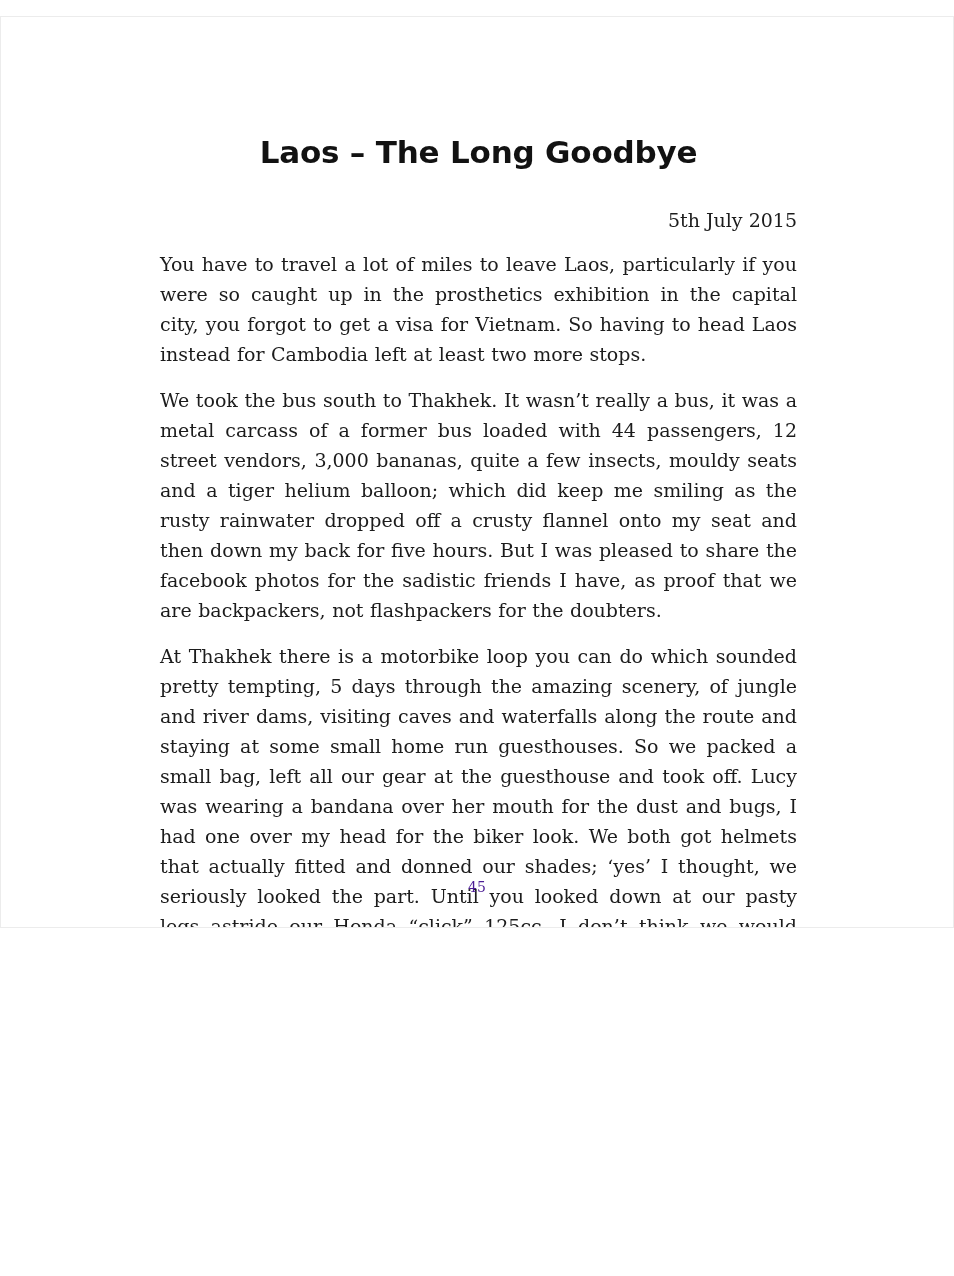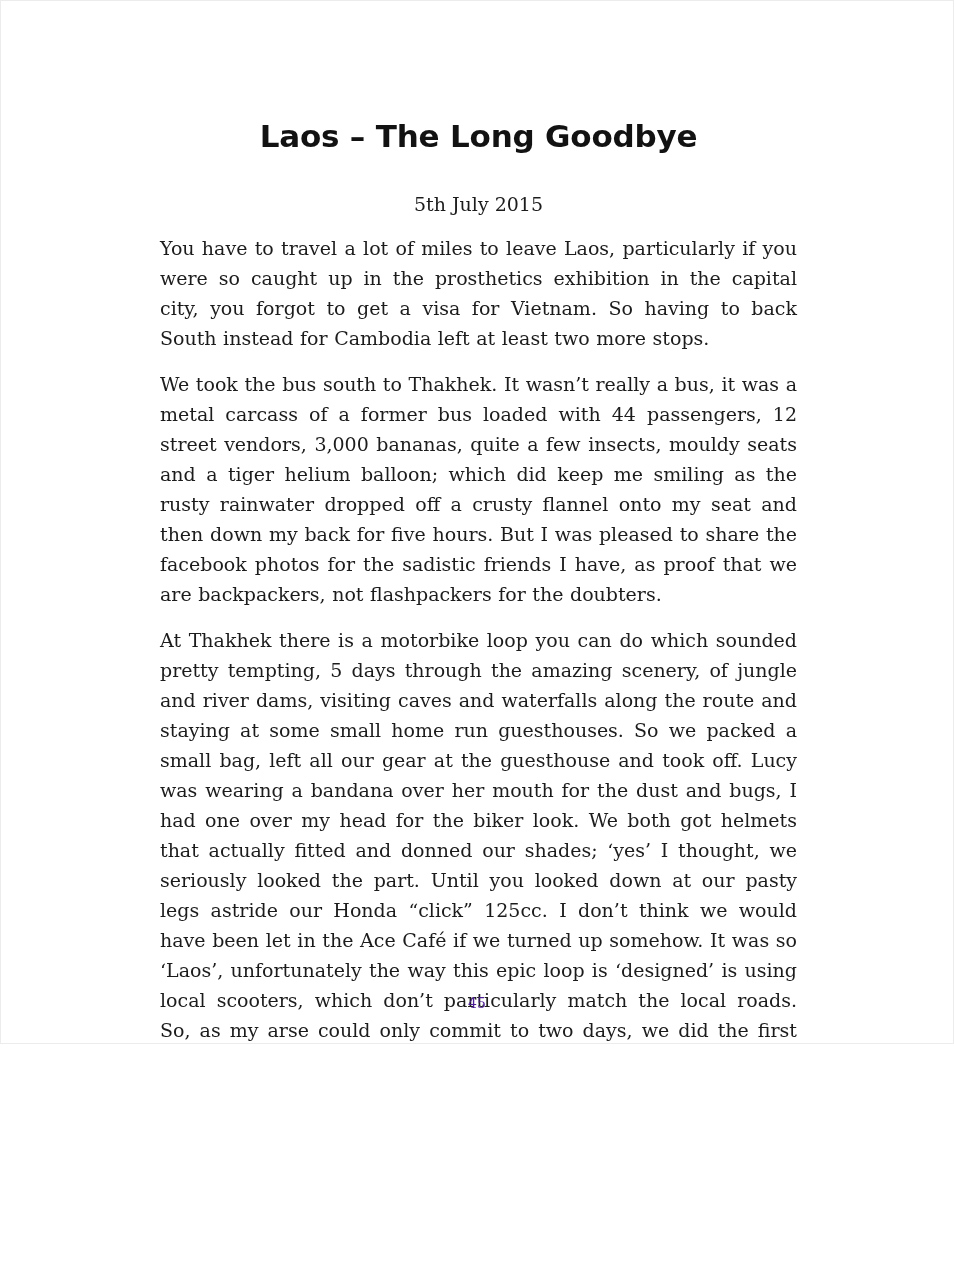--- a/index.html
+++ b/index.html
@@ -3,22 +3,22 @@
 <meta charset="utf-8">
 <style>
   html, body {
     margin: 0;
     padding: 0;
     background: #ffffff;
   }
   .page {
     position: relative;
     width: 954px;
-    height: 1044px;
-    margin: 0 auto;
+    height: 912px;
+    margin: 16px auto;
     background: #ffffff;
     box-sizing: border-box;
     border: 1px solid #ececec;
     overflow: hidden;
     font-family: "DejaVu Serif", serif;
     color: #1c1c1c;
   }
   .content {
     position: absolute;
     top: 118px;
@@ -31,21 +31,21 @@
     font-size: 31px;
     line-height: 1.15;
     text-align: center;
     color: #121212;
     margin: 0 0 38px 0;
     letter-spacing: -0.2px;
   }
   .date {
     font-size: 19px;
     margin: 0 0 18px 0;
-    text-align: center;
+    text-align: right;
   }
   .para {
     font-size: 19px;
     line-height: 30px;
     text-align: justify;
     margin: 0 0 16px 0;
     word-spacing: 0.5px;
   }
   .page-number {
     position: absolute;
@@ -58,18 +58,18 @@
     font-family: "DejaVu Serif", serif;
   }
 </style>
 </head>
 <body>
 
 <div class="page">
   <div class="content">
     <h1 class="title">Laos – The Long Goodbye</h1>
     <p class="date">5th July 2015</p>
-    <p class="para">You have to travel a lot of miles to leave Laos, particularly if you were so caught up in the prosthetics exhibition in the capital city, you forgot to get a visa for Vietnam. So having to back South instead for Cambodia left at least two more stops.</p>
+    <p class="para">You have to travel a lot of miles to leave Laos, particularly if you were so caught up in the prosthetics exhibition in the capital city, you forgot to get a visa for Vietnam. So having to head Laos instead for Cambodia left at least two more stops.</p>
     <p class="para">We took the bus south to Thakhek. It wasn’t really a bus, it was a metal carcass of a former bus loaded with 44 passengers, 12 street vendors, 3,000 bananas, quite a few insects, mouldy seats and a tiger helium balloon; which did keep me smiling as the rusty rainwater dropped off a crusty flannel onto my seat and then down my back for five hours. But I was pleased to share the facebook photos for the sadistic friends I have, as proof that we are backpackers, not flashpackers for the doubters.</p>
     <p class="para">At Thakhek there is a motorbike loop you can do which sounded pretty tempting, 5 days through the amazing scenery, of jungle and river dams, visiting caves and waterfalls along the route and staying at some small home run guesthouses. So we packed a small bag, left all our gear at the guesthouse and took off. Lucy was wearing a bandana over her mouth for the dust and bugs, I had one over my head for the biker look. We both got helmets that actually fitted and donned our shades; ‘yes’ I thought, we seriously looked the part. Until you looked down at our pasty legs astride our Honda “click” 125cc. I don’t think we would have been let in the Ace Café if we turned up somehow. It was so ‘Laos’, unfortunately the way this epic loop is ‘designed’ is using local scooters, which don’t particularly match the local roads. So, as my arse could only commit to two days, we did the first part and then ditched our chariot at the scooter place and shuffled off in our flip-flops.</p>
   </div>
   <div class="page-number">45</div>
 </div>
 
 </body></html>

